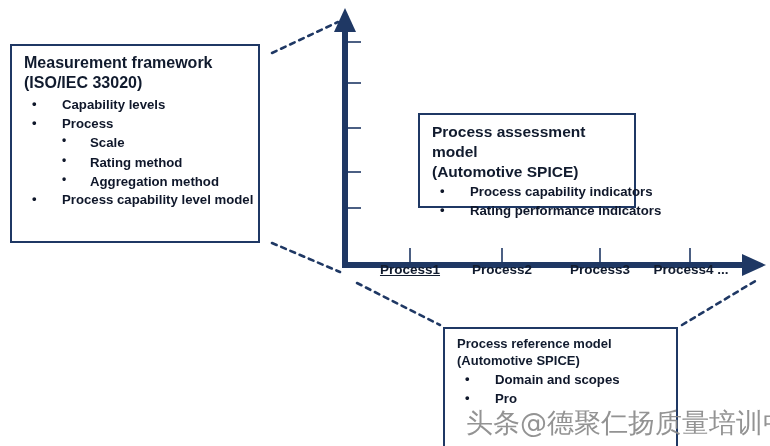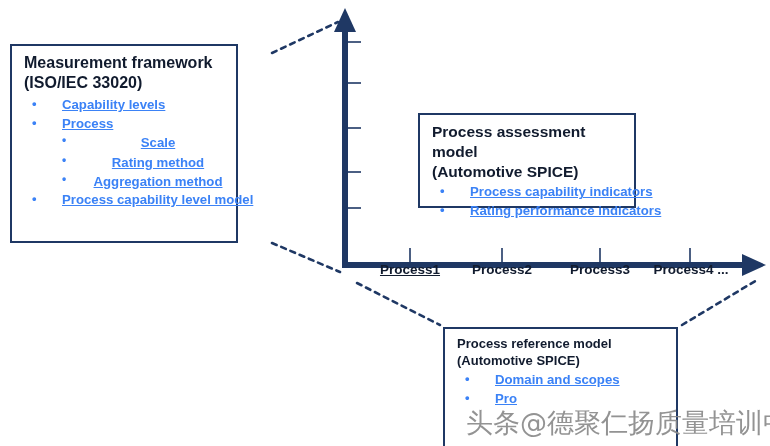--- a/index.html
+++ b/index.html
@@ -50,54 +50,52 @@
     list-style: none;
     margin: 2px 0 0 0;
     padding: 0;
   }
   ul.bullets > li {
     position: relative;
     font-weight: bold;
     font-size: 13.2px;
     line-height: 1.42;
     padding-left: 38px;
-    color: #3b82f6;
+    color: #0f172a;
     white-space: nowrap;
-    text-decoration: underline;
   }
   ul.bullets > li::before {
     content: "\2022";
     position: absolute;
     left: 8px;
     top: -1px;
     font-size: 13px;
   }
   ul.bullets li ul.sub {
     list-style: none;
     margin: 0;
     padding: 0;
-    text-align: center;
   }
   ul.bullets li ul.sub > li {
     position: relative;
     font-weight: bold;
     font-size: 13.2px;
     line-height: 1.45;
     padding-left: 36px;
     margin-left: -8px;
   }
   ul.bullets li ul.sub > li::before {
     content: "\2022";
     position: absolute;
     left: 8px;
     top: -1px;
     font-size: 12px;
   }
 
-  #box-measurement { left: 10px;  top: 44px;  width: 228px; height: 199px; }
+  #box-measurement { left: 10px;  top: 44px;  width: 250px; height: 199px; }
   #box-assessment  { left: 418px; top: 113px;  width: 218px; height: 95px;  }
   #box-reference   { left: 443px; top: 327px; width: 235px; height: 130px; }
 
   #box-measurement .box-title { font-size: 16px; }
   #box-assessment  .box-title { font-size: 15.5px; }
   #box-reference   .box-title { font-size: 13px; }
 
   
   .tick-label {
     position: absolute;

